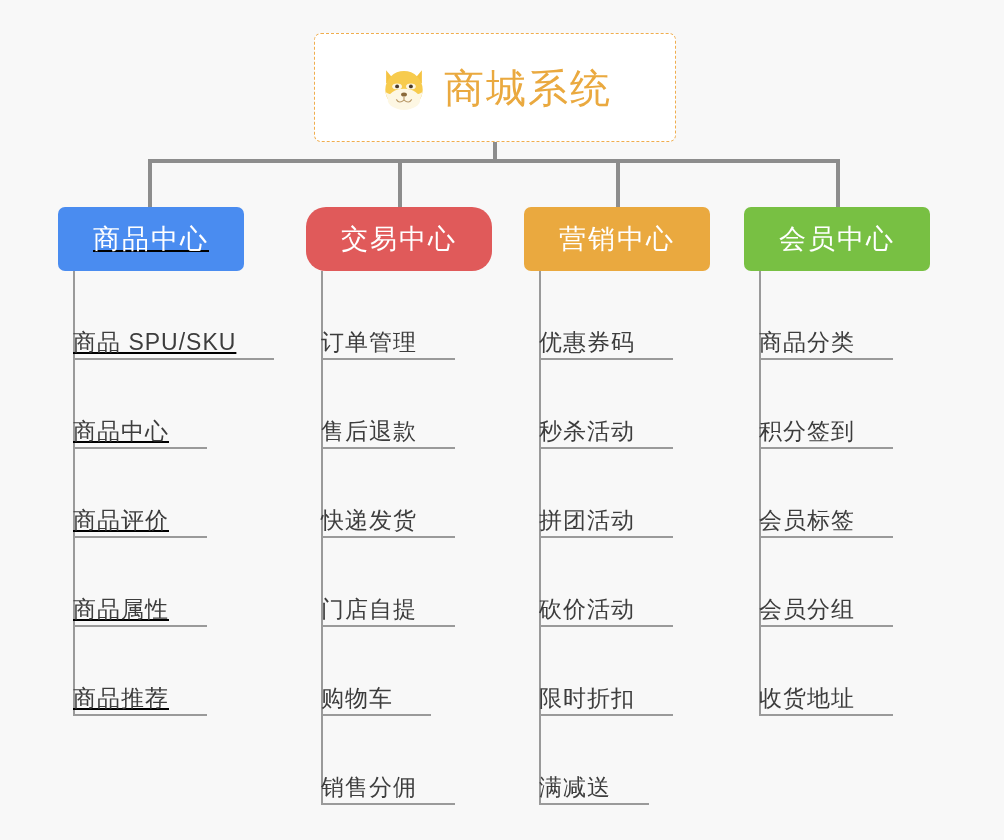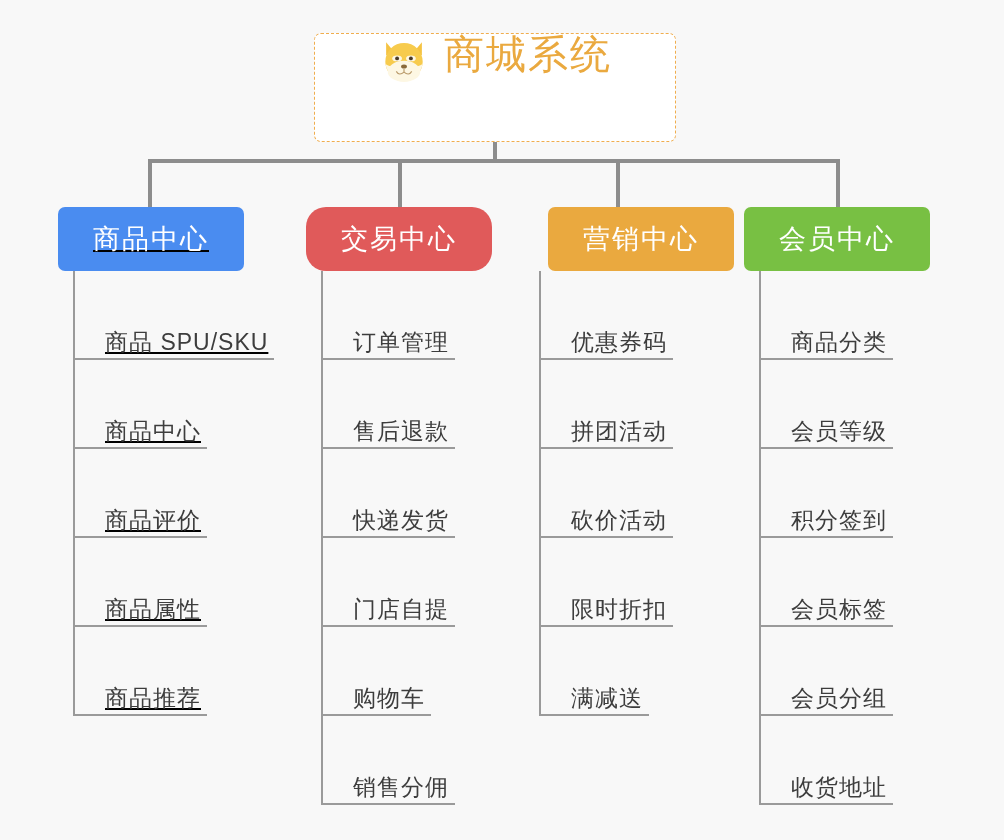--- a/index.html
+++ b/index.html
@@ -25,20 +25,21 @@
     position: absolute;
     left: 314px;
     top: 33px;
     width: 362px;
     height: 109px;
     box-sizing: border-box;
     background: #ffffff;
     border: 1.5px dashed #f0ad4e;
     border-radius: 7px;
     display: flex;
+    align-items: center;
     justify-content: center;
     gap: 14px;
   }
   .root-emoji {
     width: 52px;
     height: 52px;
     flex: none;
     display: block;
   }
   .root-title {
@@ -123,21 +124,20 @@
   }
   .leaf-underline {
     position: absolute;
     left: 0;
     bottom: 0;
     height: 2px;
     background: #9a9a9a;
   }
   .leaf-label {
     display: inline-block;
-    margin-left: 32px;
     padding-right: 6px;
     padding-bottom: 5px;
     font-size: 23px;
     line-height: 1.1;
     color: #3d3d3d;
     letter-spacing: 1px;
     white-space: nowrap;
   }
 </style>
 </head>
@@ -227,28 +227,32 @@
           <span class="leaf-label">购物车</span>
         </div>
       <div class="leaf">
           <span class="leaf-underline" style="width: 134px;"></span>
           <span class="leaf-label">销售分佣</span>
         </div>
     </div>
   </div>
 
   <div class="column c2">
-    <div class="cat-box" style="background: rgb(234, 169, 63); margin-left: 24px;">
+    <div class="cat-box" style="background: rgb(234, 169, 63);">
       <span>营销中心</span>
     </div>
     <div class="leaf-list">
       <div class="leaf-trunk"></div>
       <div class="leaf">
           <span class="leaf-underline" style="width: 134px;"></span>
           <span class="leaf-label">优惠券码</span>
+        </div>
+      <div class="leaf">
+          <span class="leaf-underline" style="width: 134px;"></span>
+          <span class="leaf-label">秒杀活动</span>
         </div>
       <div class="leaf">
           <span class="leaf-underline" style="width: 134px;"></span>
           <span class="leaf-label">拼团活动</span>
         </div>
       <div class="leaf">
           <span class="leaf-underline" style="width: 134px;"></span>
           <span class="leaf-label">砍价活动</span>
         </div>
       <div class="leaf">
@@ -267,24 +271,20 @@
       <span>会员中心</span>
     </div>
     <div class="leaf-list">
       <div class="leaf-trunk"></div>
       <div class="leaf">
           <span class="leaf-underline" style="width: 134px;"></span>
           <span class="leaf-label">商品分类</span>
         </div>
       <div class="leaf">
           <span class="leaf-underline" style="width: 134px;"></span>
-          <span class="leaf-label">会员等级</span>
-        </div>
-      <div class="leaf">
-          <span class="leaf-underline" style="width: 134px;"></span>
           <span class="leaf-label">积分签到</span>
         </div>
       <div class="leaf">
           <span class="leaf-underline" style="width: 134px;"></span>
           <span class="leaf-label">会员标签</span>
         </div>
       <div class="leaf">
           <span class="leaf-underline" style="width: 134px;"></span>
           <span class="leaf-label">会员分组</span>
         </div>

